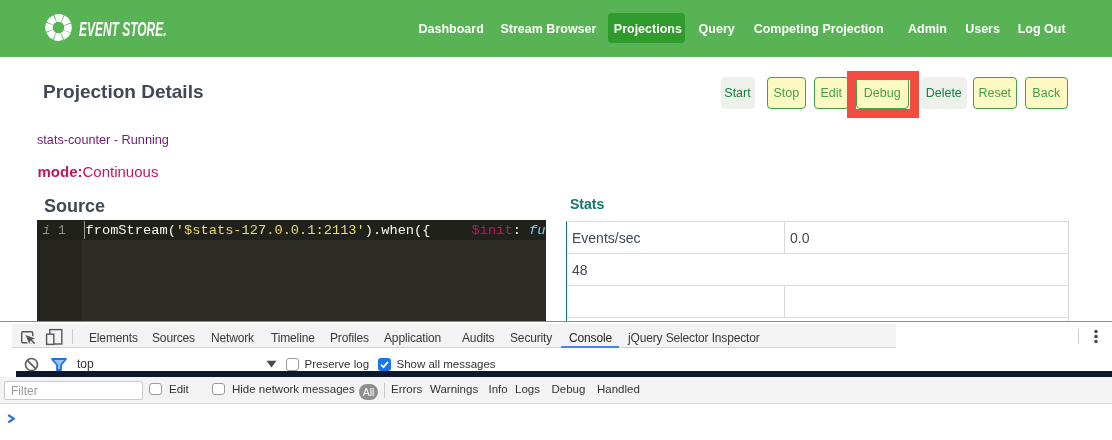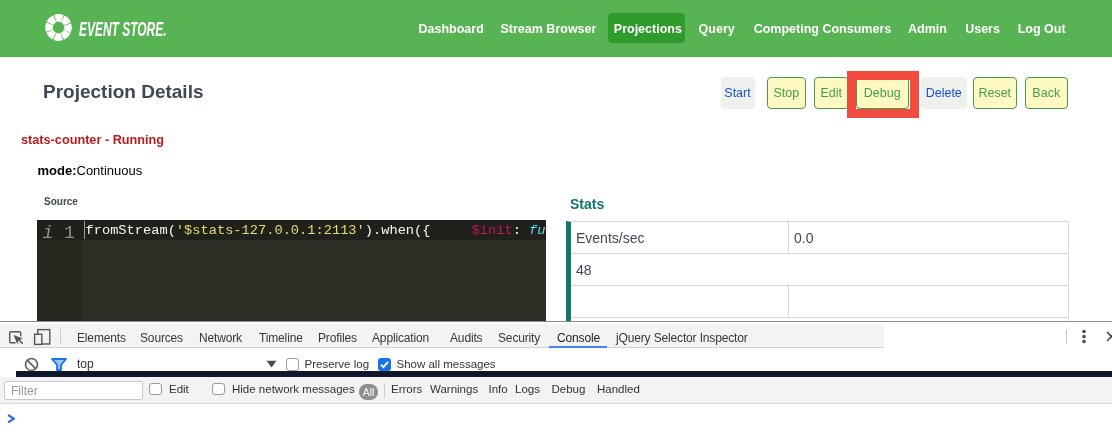--- a/index.html
+++ b/index.html
@@ -5,44 +5,44 @@
 *{margin:0;padding:0;box-sizing:border-box}
 html,body{width:1112px;height:440px;overflow:hidden}
 body{font-family:"Liberation Sans",sans-serif;background:#fff;position:relative}
 .abs{position:absolute}
 
 .nav{position:absolute;left:0;top:0;width:1112px;height:57px;background:#57b353}
 .lnk{position:absolute;top:21.5px;font-weight:bold;color:#fff;font-size:12.5px;white-space:nowrap}
 .navactive{position:absolute;left:607.7px;top:12.5px;width:77.7px;height:30.5px;background:#2f9b2c;border-radius:4px}
 
 h1{position:absolute;left:43px;top:81px;font-size:19px;color:#3f4853;letter-spacing:0}
-.sub1{position:absolute;left:21px;top:132.5px;font-size:12.7px;font-weight:bold;color:#b91c1c}
-.sub2{position:absolute;left:37.5px;top:163px;font-size:13px;color:#000000}
-.srclbl{position:absolute;left:44px;top:196px;font-size:10px;font-weight:bold;color:#3f4853}
+.sub1{position:absolute;left:37px;top:132.5px;font-size:12.7px;font-weight:normal;color:#701a75}
+.sub2{position:absolute;left:37.5px;top:163px;font-size:15px;color:#be185d}
+.srclbl{position:absolute;left:44px;top:196px;font-size:18px;font-weight:bold;color:#3f4853}
 .statslbl{position:absolute;left:570px;top:196px;font-size:14px;font-weight:bold;color:#0f766e}
 
 .btn{position:absolute;top:77px;height:32px;font-size:12.5px;border:1px solid #43a047;color:#43a047;background:#fef9c3;border-radius:4px;display:flex;align-items:center;justify-content:center;white-space:nowrap}
-.btn.dis{border-color:#edf0eb;background:#edf0eb;color:#1d4ed8}
+.btn.dis{border-color:#edf0eb;background:#edf0eb;color:#15803d}
 .redbox{position:absolute;left:847px;top:71px;width:72px;height:47px;border:9px solid #f24b3f;z-index:5}
 
 .editor{position:absolute;left:37px;top:220px;width:509px;height:102px;background:#2d2d26;font-family:"Liberation Mono",monospace;font-size:14px;overflow:hidden}
 .ed-gutter{position:absolute;left:0;top:0;width:45px;height:102px;background:#26261f}
 .ed-line1{position:absolute;left:0;top:0;width:509px;height:20px;background:#21211b}
-.ed-num{position:absolute;left:42.5px;top:222.5px;color:#8f908a;font-family:"Liberation Mono",monospace;font-size:18px}
+.ed-num{position:absolute;left:42.5px;top:222.5px;color:#8f908a;font-family:"Liberation Mono",monospace;font-size:13px}
 .ed-cursor{position:absolute;left:83.5px;top:221px;width:1.5px;height:18px;background:#9a9a92}
 .ed-code{position:absolute;left:85.5px;top:222.5px;white-space:pre;color:#f8f8f2;font-family:"Liberation Mono",monospace;font-size:13.7px}
 .tok-str{color:#e6db74}.tok-grn{color:#be185d}.tok-cyn{color:#66d9ef;font-style:italic}
 
-.stbl{position:absolute;left:565.5px;top:221px;width:503px;height:101px;border-top:1px solid #d9d9d9;border-left:5px solid #0f766e;border-right:1px solid #d9d9d9;overflow:hidden}
+.stbl{position:absolute;left:565.5px;top:221px;width:503px;height:101px;border-top:1px solid #d9d9d9;border-left:1px solid #0f766e;border-right:1px solid #d9d9d9;overflow:hidden}
 .strow{height:32px;border-bottom:1px solid #d9d9d9;display:flex}
 .stc1{width:218px;border-right:1px solid #d9d9d9;display:flex;align-items:center;padding-left:5.5px;font-size:14px;color:#3f4853}
 .stc2{flex:1;display:flex;align-items:center;padding-left:5.5px;font-size:14px;color:#3f4853}
 
 .dt{position:absolute;left:0;top:321px;width:1112px;height:119px;background:#fff;border-top:1.5px solid #8c8c8c;font-size:11.5px;color:#333}
-.dt-tabs{position:absolute;left:0;top:1.5px;width:884px;height:24px;background:#f3f3f3;border-bottom:1px solid #d0d0d0}
+.dt-tabs{position:absolute;left:12px;top:1.5px;width:884px;height:24px;background:#f3f3f3;border-bottom:1px solid #d0d0d0}
 .dt-tab{position:absolute;top:7.5px;font-size:12px;color:#383838;letter-spacing:-0.15px;white-space:nowrap}
 .dt-sep{position:absolute;width:1px;background:#ccc}
 .dt-underline{position:absolute;height:2px;background:#4285f4;top:22px}
 .dt-row2{position:absolute;left:16px;top:25.5px;width:1112px;height:29px;background:#fff;border-bottom:6px solid #0f172a}
 .dt-row3{position:absolute;left:0;top:54.5px;width:1112px;height:27px;background:#f3f3f3;border-bottom:1px solid #d9d9d9}
 .cb{position:absolute;width:13px;height:13px;border:1.2px solid #9b9b9b;border-radius:3px;background:#fff}
 .cb-on{position:absolute;width:13px;height:13px;border-radius:3px;background:#1a73e8}
 .lbl{position:absolute;font-size:11.5px;color:#333;white-space:nowrap}
 .filter-input{position:absolute;left:4px;top:4.5px;width:139px;height:19px;background:#fff;border:1px solid #c9c9c9;border-radius:2px;font-size:12px;color:#9a9a9a;display:flex;align-items:center;padding-left:6px}
 .allpill{position:absolute;left:359px;top:7px;width:19px;height:16px;background:#8e8e8e;border-radius:8px;color:#fff;font-size:10.5px;display:flex;align-items:center;justify-content:center}
@@ -55,21 +55,21 @@
     <g transform="rotate(25 14.5 14.5)">
       <circle cx="14.5" cy="14.5" r="9.6" fill="none" stroke="#fff" stroke-width="7.6" stroke-dasharray="6.8 0.75"></circle>
     </g>
     <text x="35" y="22.5" textLength="87.5" lengthAdjust="spacingAndGlyphs" font-family="Liberation Sans" font-weight="bold" font-style="italic" font-size="20" fill="#fff">EVENT STORE.</text>
   </svg>
   <div class="navactive"></div>
   <span class="lnk" style="left:418.5px">Dashboard</span>
   <span class="lnk" style="left:500.5px">Stream Browser</span>
   <span class="lnk" style="left:613.8px">Projections</span>
   <span class="lnk" style="left:698.6px">Query</span>
-  <span class="lnk" style="left:753.7px">Competing Consumers</span>
+  <span class="lnk" style="left:753.7px">Competing Projection</span>
   <span class="lnk" style="left:908px">Admin</span>
   <span class="lnk" style="left:965.2px">Users</span>
   <span class="lnk" style="left:1017.7px">Log Out</span>
 </div>
 
 <h1>Projection Details</h1>
 <div class="sub1">stats-counter - Running</div>
 <div class="sub2"><b>mode:</b>Continuous</div>
 <div class="srclbl">Source</div>
 <div class="statslbl">Stats</div>

